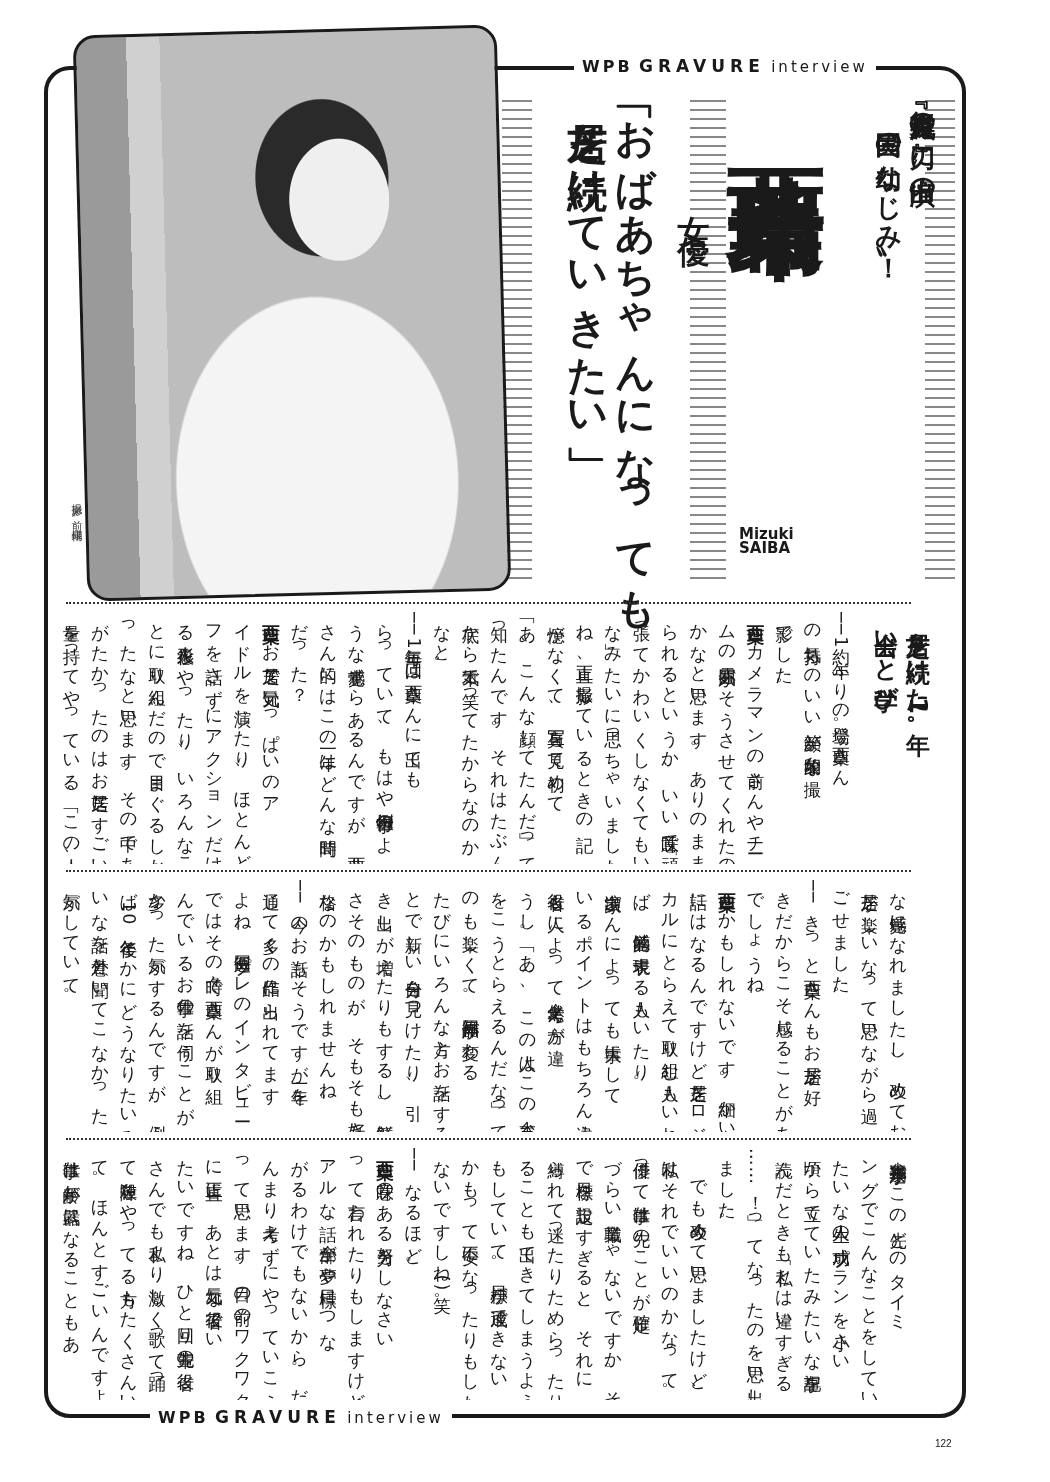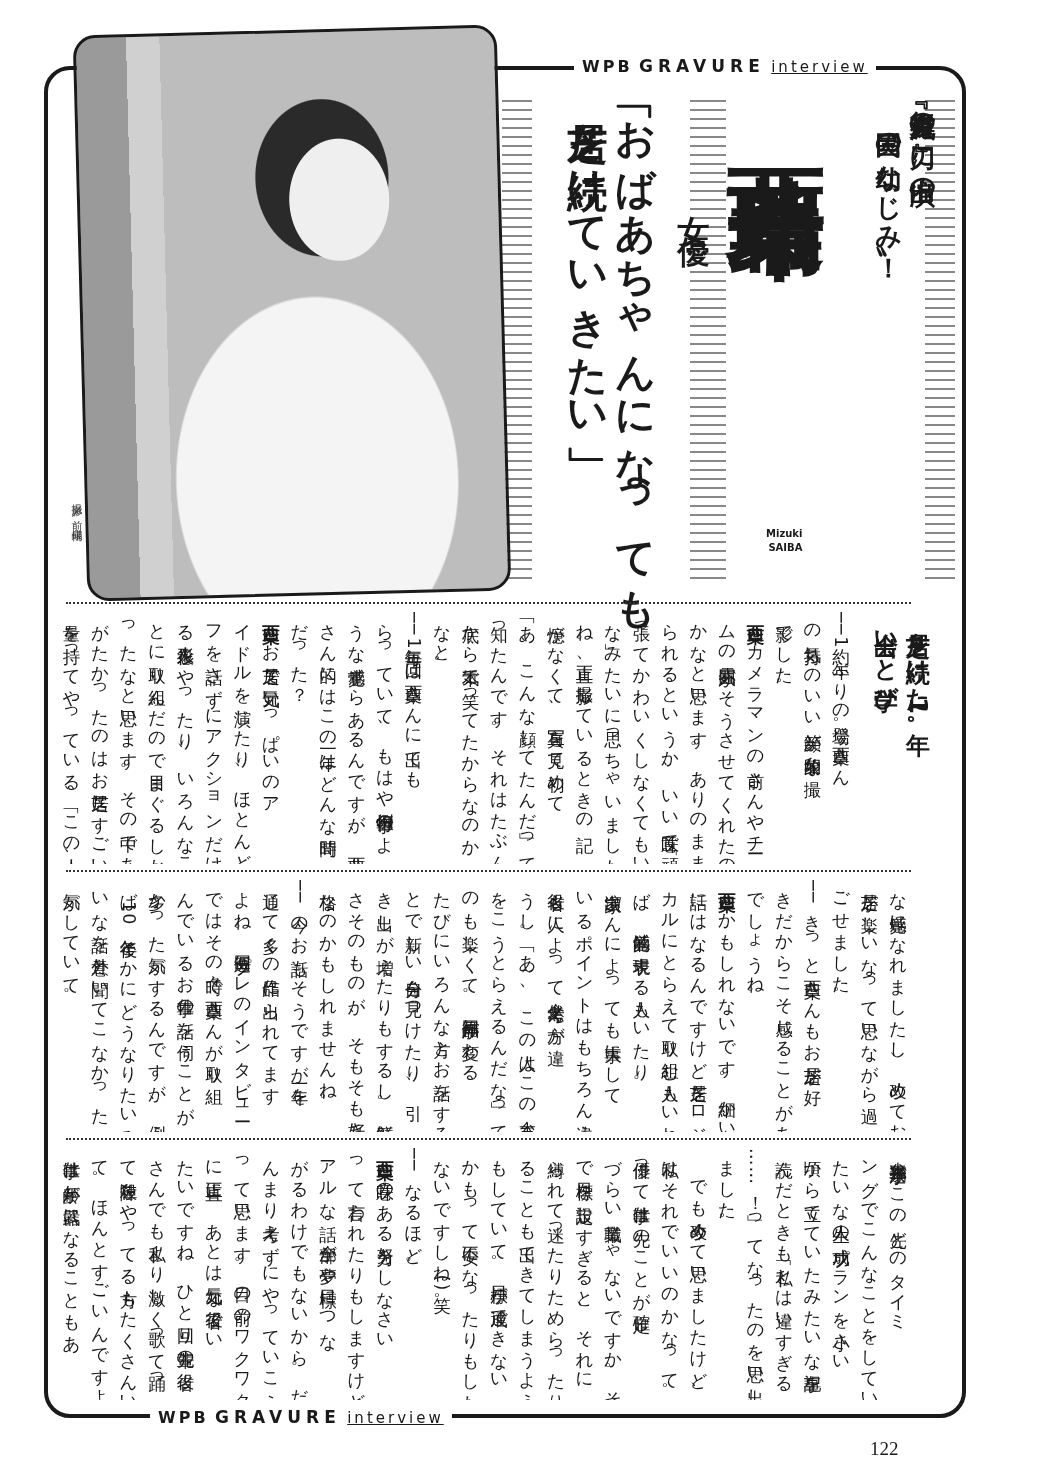--- a/index.html
+++ b/index.html
@@ -6,48 +6,48 @@
   body{width:1050px;height:1482px;position:relative;overflow:hidden;
        font-family:"DejaVu Sans","Liberation Sans",sans-serif;color:#1a1a1a;}
   .frame{position:absolute;left:44px;top:66px;width:922px;height:1352px;
          border:4px solid #1a1a1a;border-radius:26px;box-sizing:border-box;}
   .brand-top{position:absolute;left:574px;top:56px;background:#fff;padding:0 8px;
          font-size:14px;letter-spacing:2px;white-space:nowrap;z-index:3;}
   .brand-bottom{position:absolute;left:150px;top:1407px;background:#fff;padding:0 8px;
          font-size:14px;letter-spacing:2px;white-space:nowrap;z-index:3;}
   .brand-wpb{font-size:16px;font-weight:bold;letter-spacing:3px;}
   .brand-grav{font-weight:bold;font-size:17px;letter-spacing:5px;}
-  .brand-int{font-size:15px;letter-spacing:3px;text-decoration:underline;}
+  .brand-int{font-size:15px;letter-spacing:3px;}
   .photo{position:absolute;left:80px;top:30px;width:418px;height:560px;
          transform:rotate(-1.5deg);border:3px solid #1a1a1a;border-radius:22px;overflow:hidden;
          background:
           radial-gradient(ellipse 90px 110px at 62% 30%, #efefef 0 55%, transparent 56%),
           radial-gradient(ellipse 110px 130px at 58% 26%, #2a2a2a 0 60%, transparent 61%),
           radial-gradient(ellipse 200px 260px at 55% 80%, #f4f4f4 0 70%, transparent 71%),
           linear-gradient(90deg,#9a9a9a 0 12%,#d0d0d0 12% 20%,#bdbdbd 20% 100%);
          z-index:2;}
   .photo-credit{position:absolute;left:68px;top:495px;writing-mode:vertical-rl;
          font-size:11px;letter-spacing:2px;color:#333;}
   .stripes{position:absolute;width:30px;
          background:repeating-linear-gradient(180deg,#888 0 2px,transparent 2px 9px);}
   .v{writing-mode:vertical-rl;position:absolute;}
   .lead{left:872px;top:90px;font-size:26px;font-weight:bold;line-height:34px;letter-spacing:1px;}
   .name{left:728px;top:92px;font-size:98px;font-weight:900;line-height:100px;letter-spacing:4px;}
-  .romaji{position:absolute;left:766px;top:527px;font-size:10px;font-weight:bold;line-height:14px;text-align:right;}
+  .romaji{position:absolute;left:739px;top:527px;font-size:15px;font-weight:bold;line-height:14px;}
   .job{left:686px;top:104px;font-size:32px;font-weight:bold;letter-spacing:22px;}
   .headline{left:564px;top:92px;font-size:40px;font-weight:900;line-height:48px;letter-spacing:1px;}
   .dots{position:absolute;left:66px;width:845px;border-top:2px dotted #333;}
   .band{position:absolute;left:60px;width:852px;writing-mode:vertical-rl;
         font-size:17.5px;line-height:28.5px;letter-spacing:1.1px;overflow:hidden;}
   .band .col{display:block;white-space:nowrap;}
   .band b{font-weight:900;}
   .sub{position:absolute;left:870px;top:615px;writing-mode:vertical-rl;
        font-size:24px;font-weight:900;line-height:32px;}
-  .page-num{position:absolute;left:870px;top:1438px;font-size:19px;
-       font-family:Liberation Serif, serif;}
+  .page-num{position:absolute;left:935px;top:1438px;font-size:10px;
+       font-family:Liberation Sans, sans-serif;}
 </style>
 </head>
 <body>
 
 <div class="frame"></div>
 
 <div class="brand-top">
   <span class="brand-wpb">WPB</span>
   <span class="brand-grav">GRAVURE</span>
   <span class="brand-int">interview</span>

